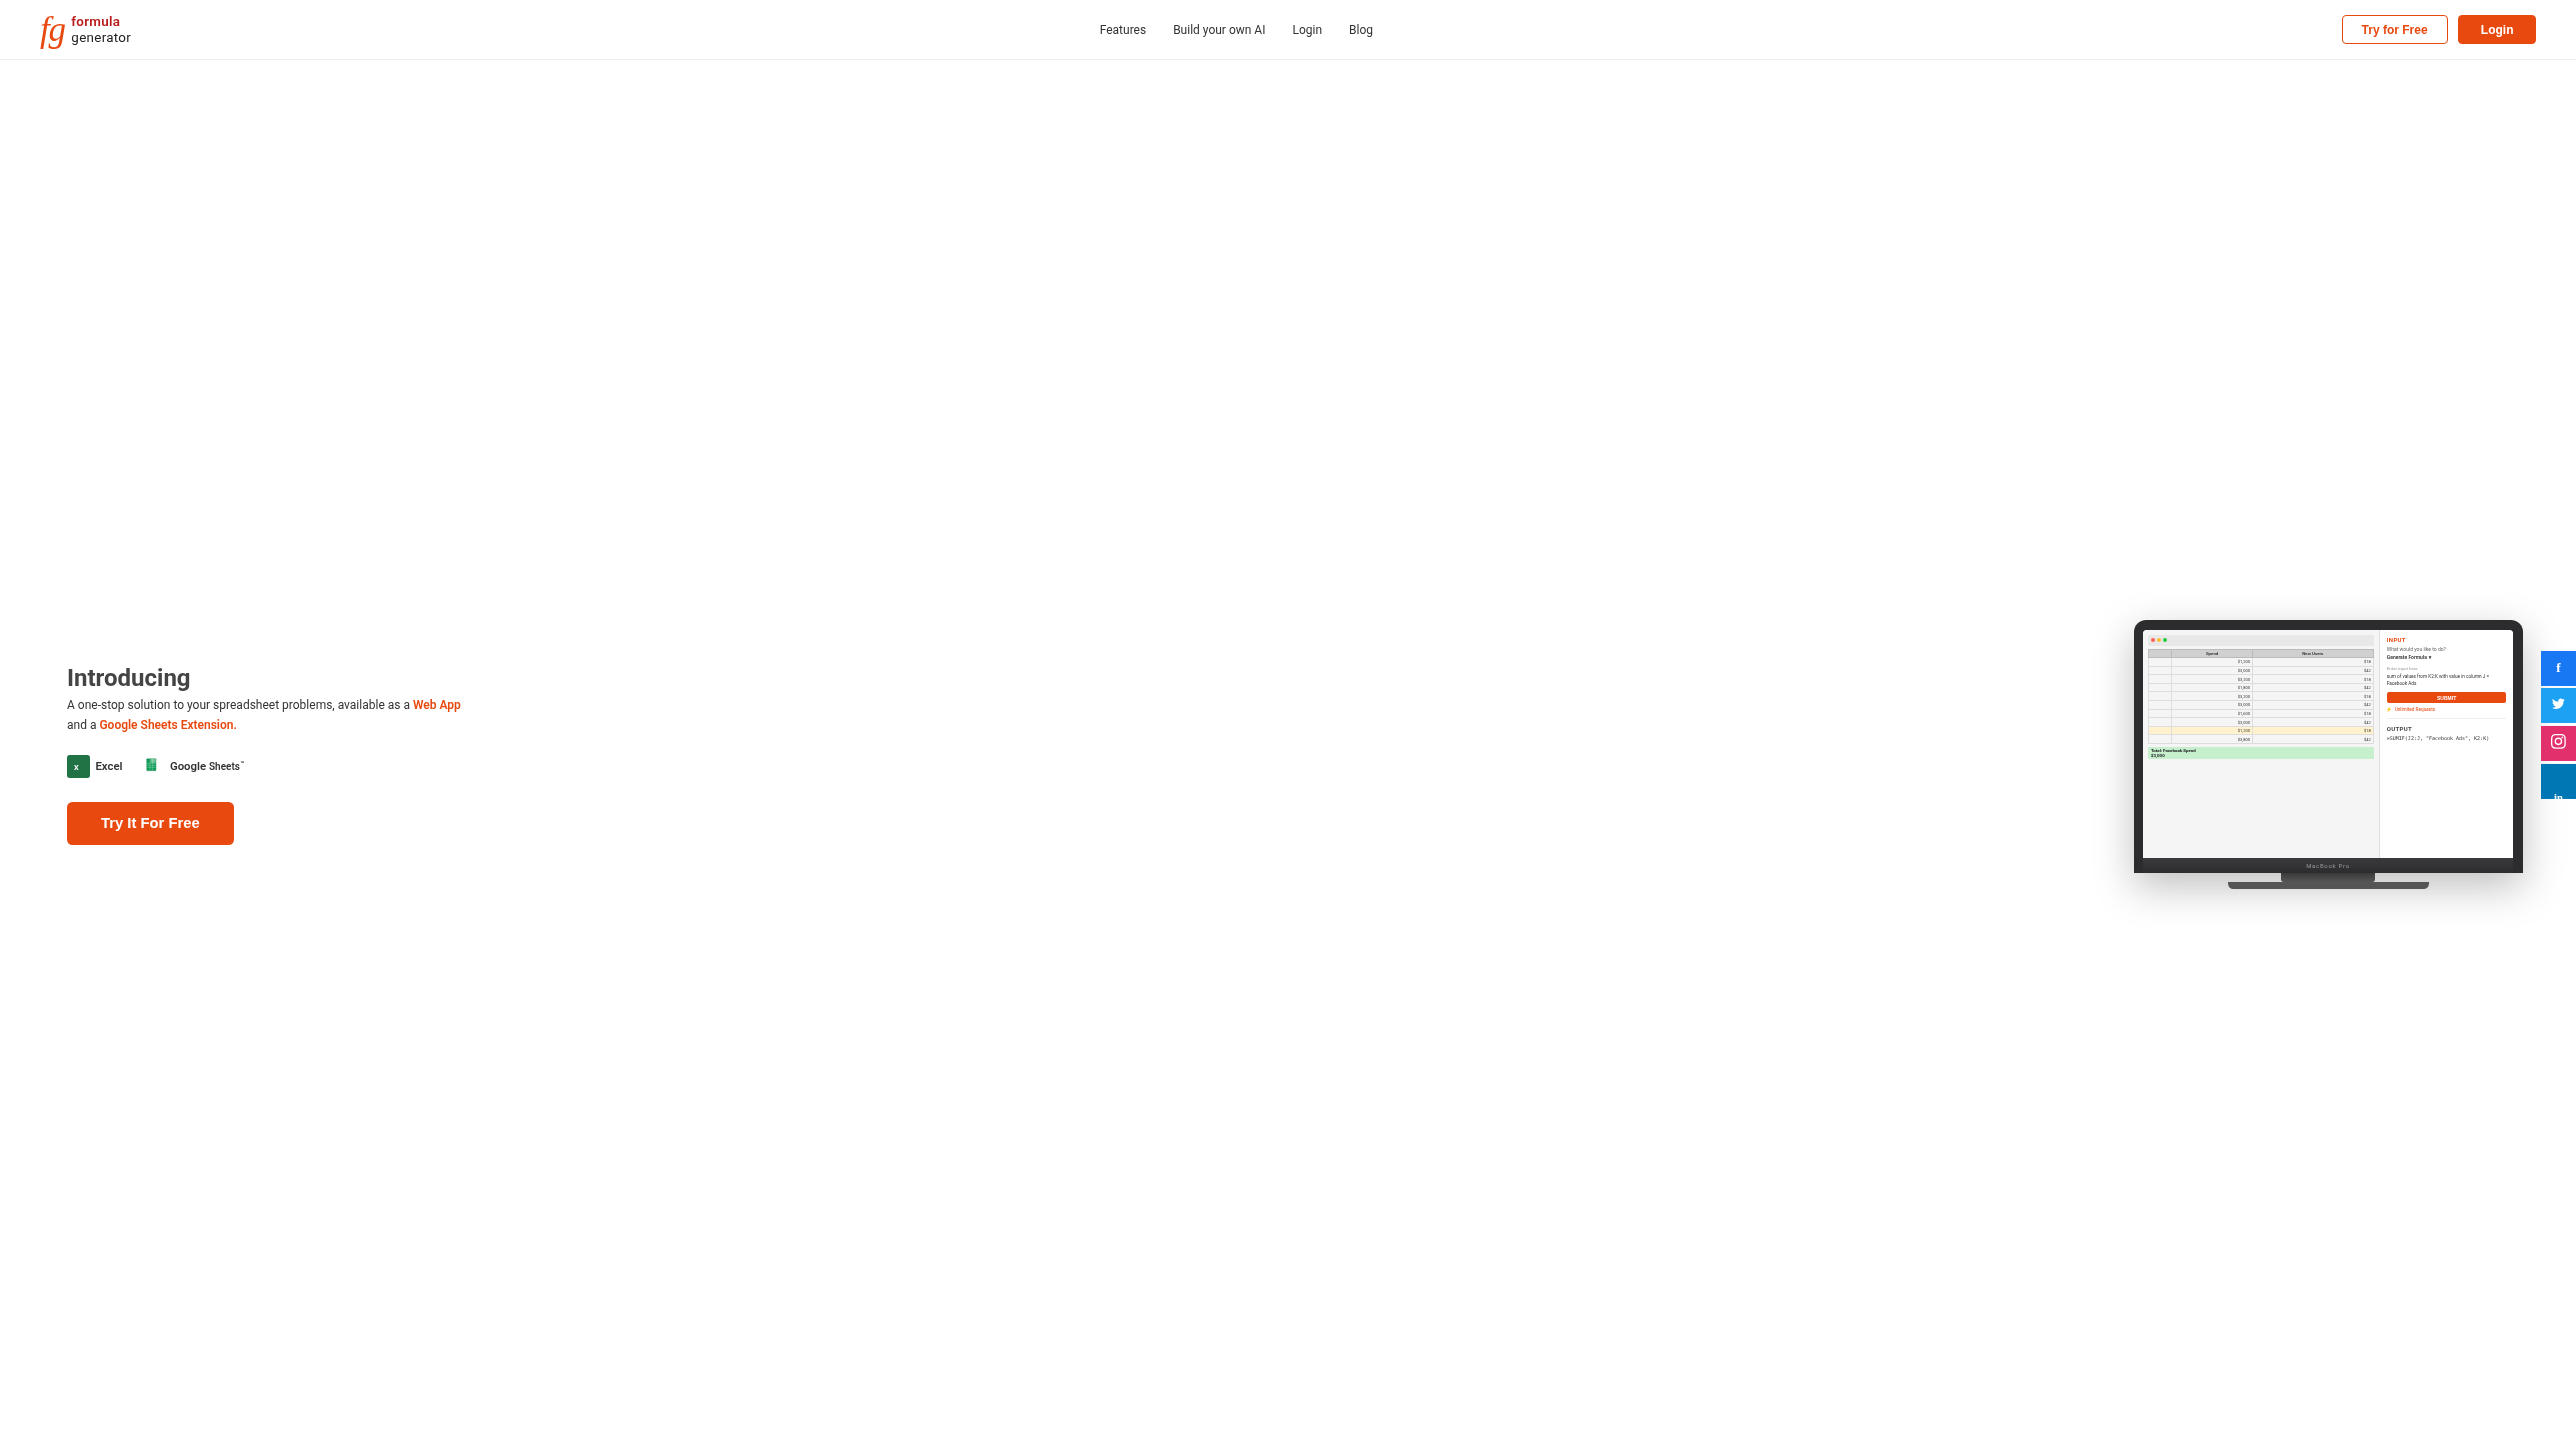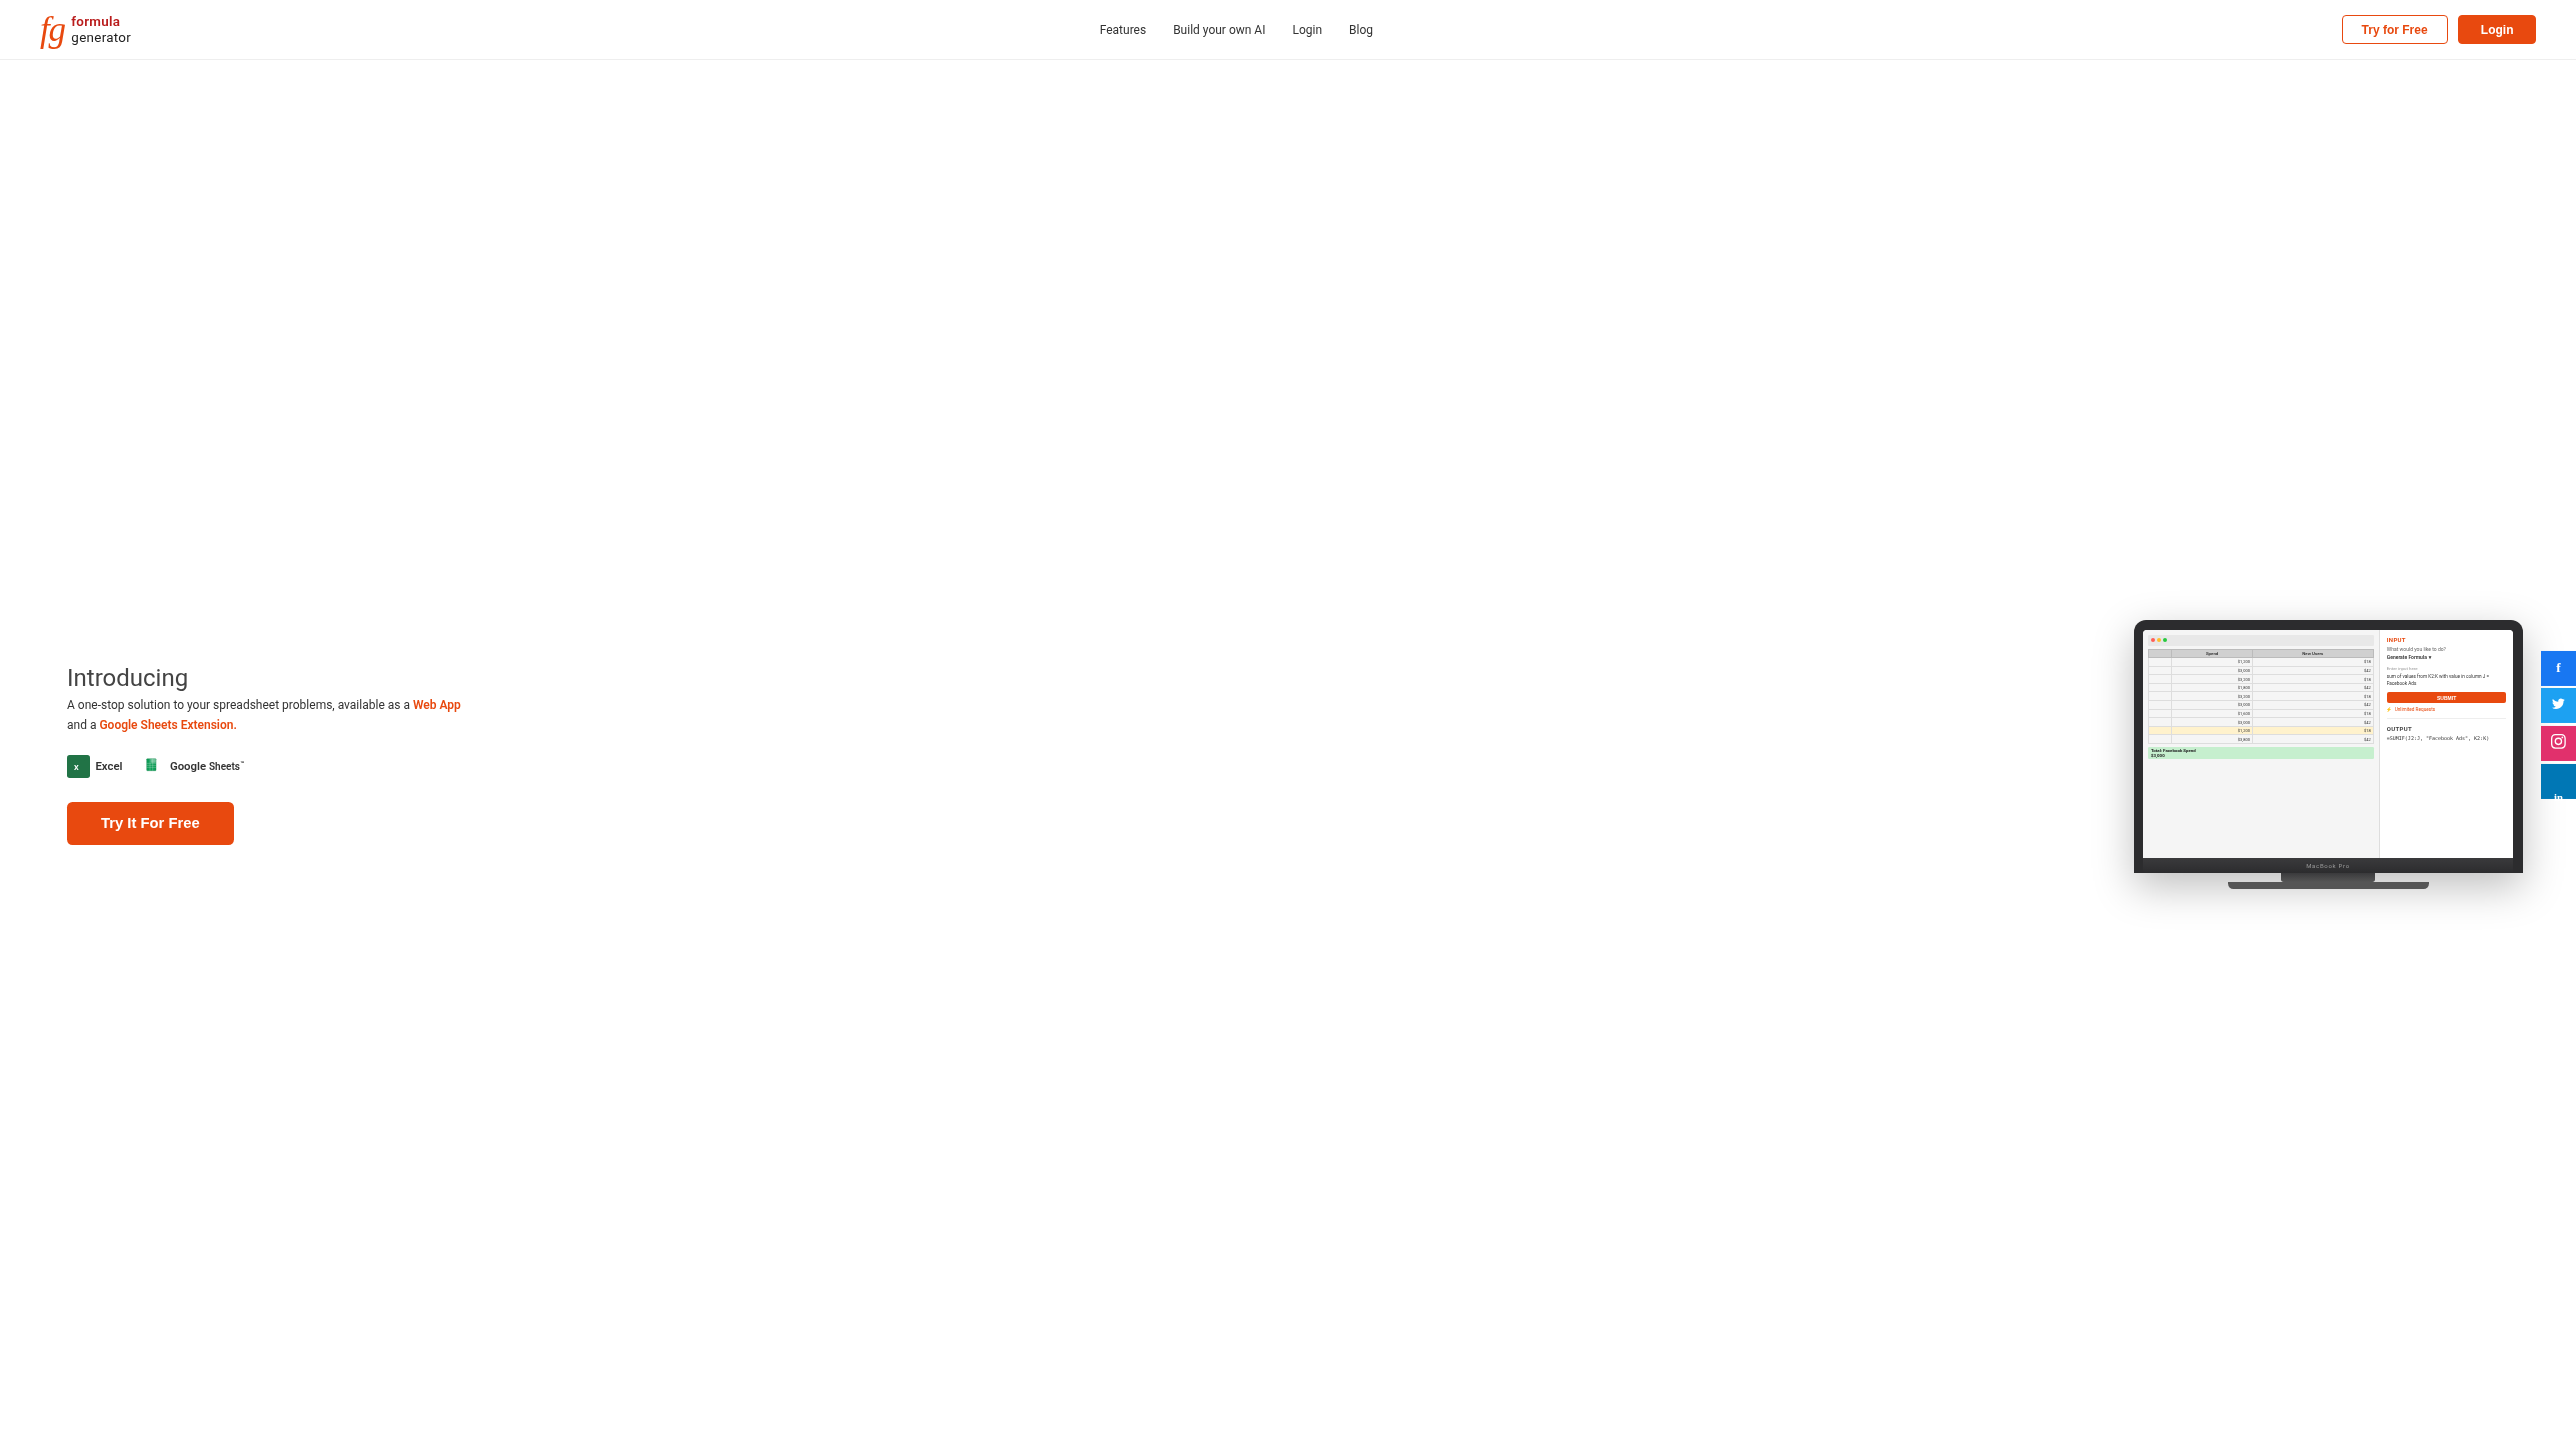--- a/index.html
+++ b/index.html
@@ -89,21 +89,21 @@
       justify-content: space-between;
       padding: 40px 40px 40px 67px;
       min-height: calc(100vh - 60px);
     }
     .hero-left {
       max-width: 402px;
     }
     .hero-intro {
       font-size: 24px;
       color: #444;
-      font-weight: 400;
+      font-weight: 700;
       margin-bottom: 4px;
     }
     .hero-title {
       font-size: 35px;
       font-weight: 800;
       color: #111;
       margin-bottom: 19px;
       line-height: 1.1;
     }
     .hero-desc {

